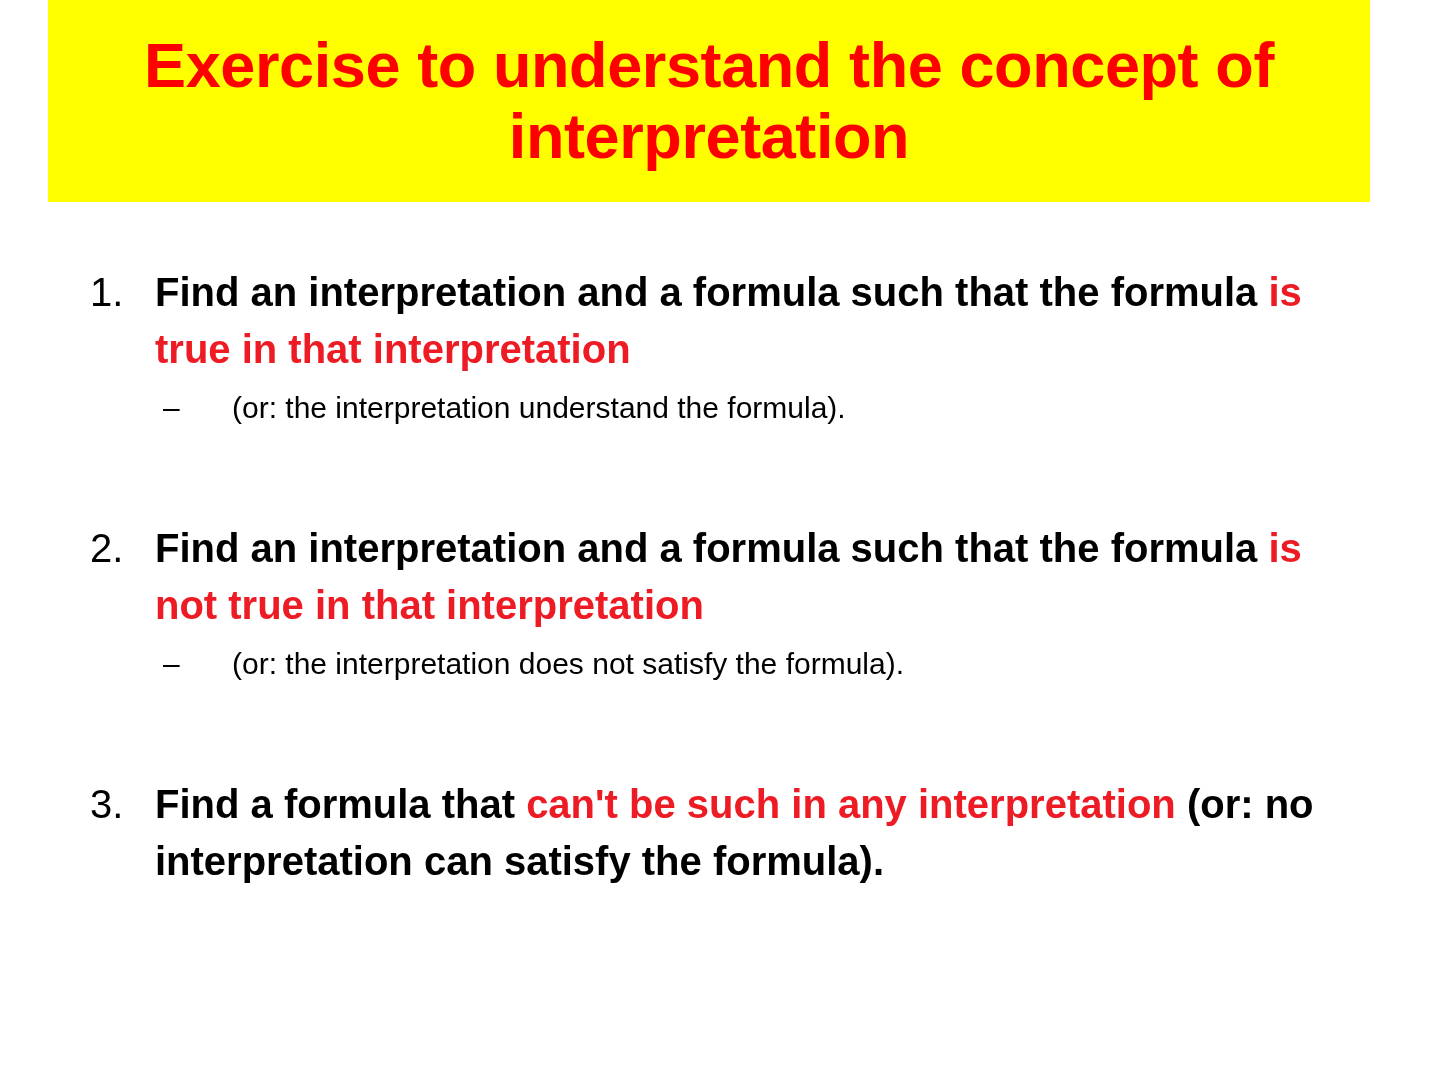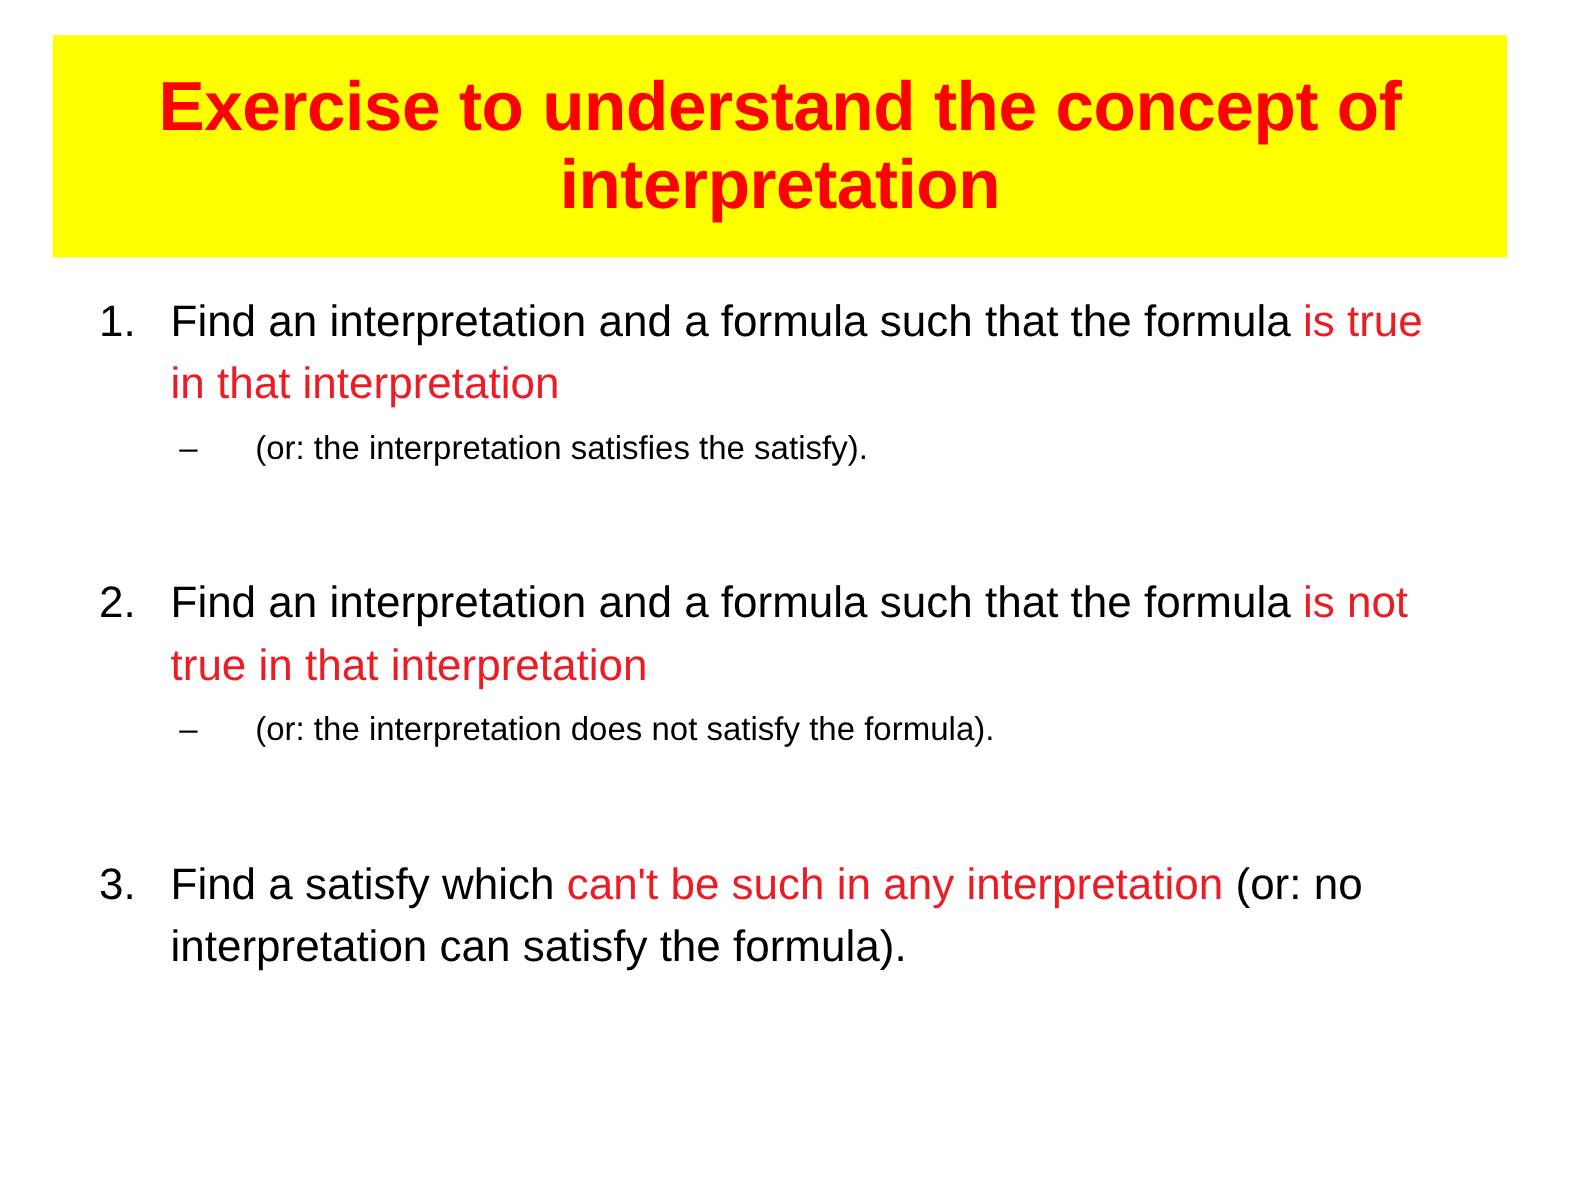--- a/index.html
+++ b/index.html
@@ -22,21 +22,20 @@
     left: 48px;
     top: 0px;
     width: 1322px;
     height: 202px;
     background: #FFFF00;
     display: flex;
     align-items: center;
     justify-content: center;
     box-sizing: border-box;
     padding: 0 24px;
-    margin-top: 32px;
   }
   #title-text {
     color: #FF0000;
     font-size: 63px;
     font-weight: bold;
     line-height: 1.13;
     text-align: center;
     letter-spacing: -0.4px;
     white-space: pre-line;
   }
@@ -61,20 +60,21 @@
     color: #000000;
   }
   .item-number {
     flex: 0 0 auto;
     width: 65px;
     text-align: left;
     color: #000000;
   }
   .item-text {
     flex: 1 1 auto;
+    font-weight: bold;
   }
   .red {
     color: #ED1C24;
   }
 
   .sub-item {
     position: absolute;
     left: 163px;
     width: 1170px;
     display: flex;
@@ -110,35 +110,35 @@
 
   <div class="list-item" id="item-1">
     <span class="item-number">1.</span>
     <span class="item-text">
       <span>Find an interpretation and a formula such that the formula </span><span class="red">is true in that interpretation</span>
     </span>
   </div>
 
   <div class="sub-item" id="sub-item-1">
     <span class="sub-dash">–</span>
-    <span class="sub-text">(or: the interpretation satisfies the satisfy).</span>
+    <span class="sub-text">(or: the interpretation understand the formula).</span>
   </div>
 
   <div class="list-item" id="item-2">
     <span class="item-number">2.</span>
     <span class="item-text">
       <span> Find an interpretation and a formula such that the formula </span><span class="red">is not true in that interpretation</span>
     </span>
   </div>
 
   <div class="sub-item" id="sub-item-2">
     <span class="sub-dash">–</span>
     <span class="sub-text">(or: the interpretation does not satisfy the formula).</span>
   </div>
 
   <div class="list-item" id="item-3">
     <span class="item-number">3.</span>
     <span class="item-text">
-      <span> Find a satisfy which </span><span class="red">can't be such in any interpretation</span><span> (or: no interpretation can satisfy the formula).</span>
+      <span> Find a formula that </span><span class="red">can't be such in any interpretation</span><span> (or: no interpretation can satisfy the formula).</span>
     </span>
   </div>
 
 </div>
 
 </body></html>

